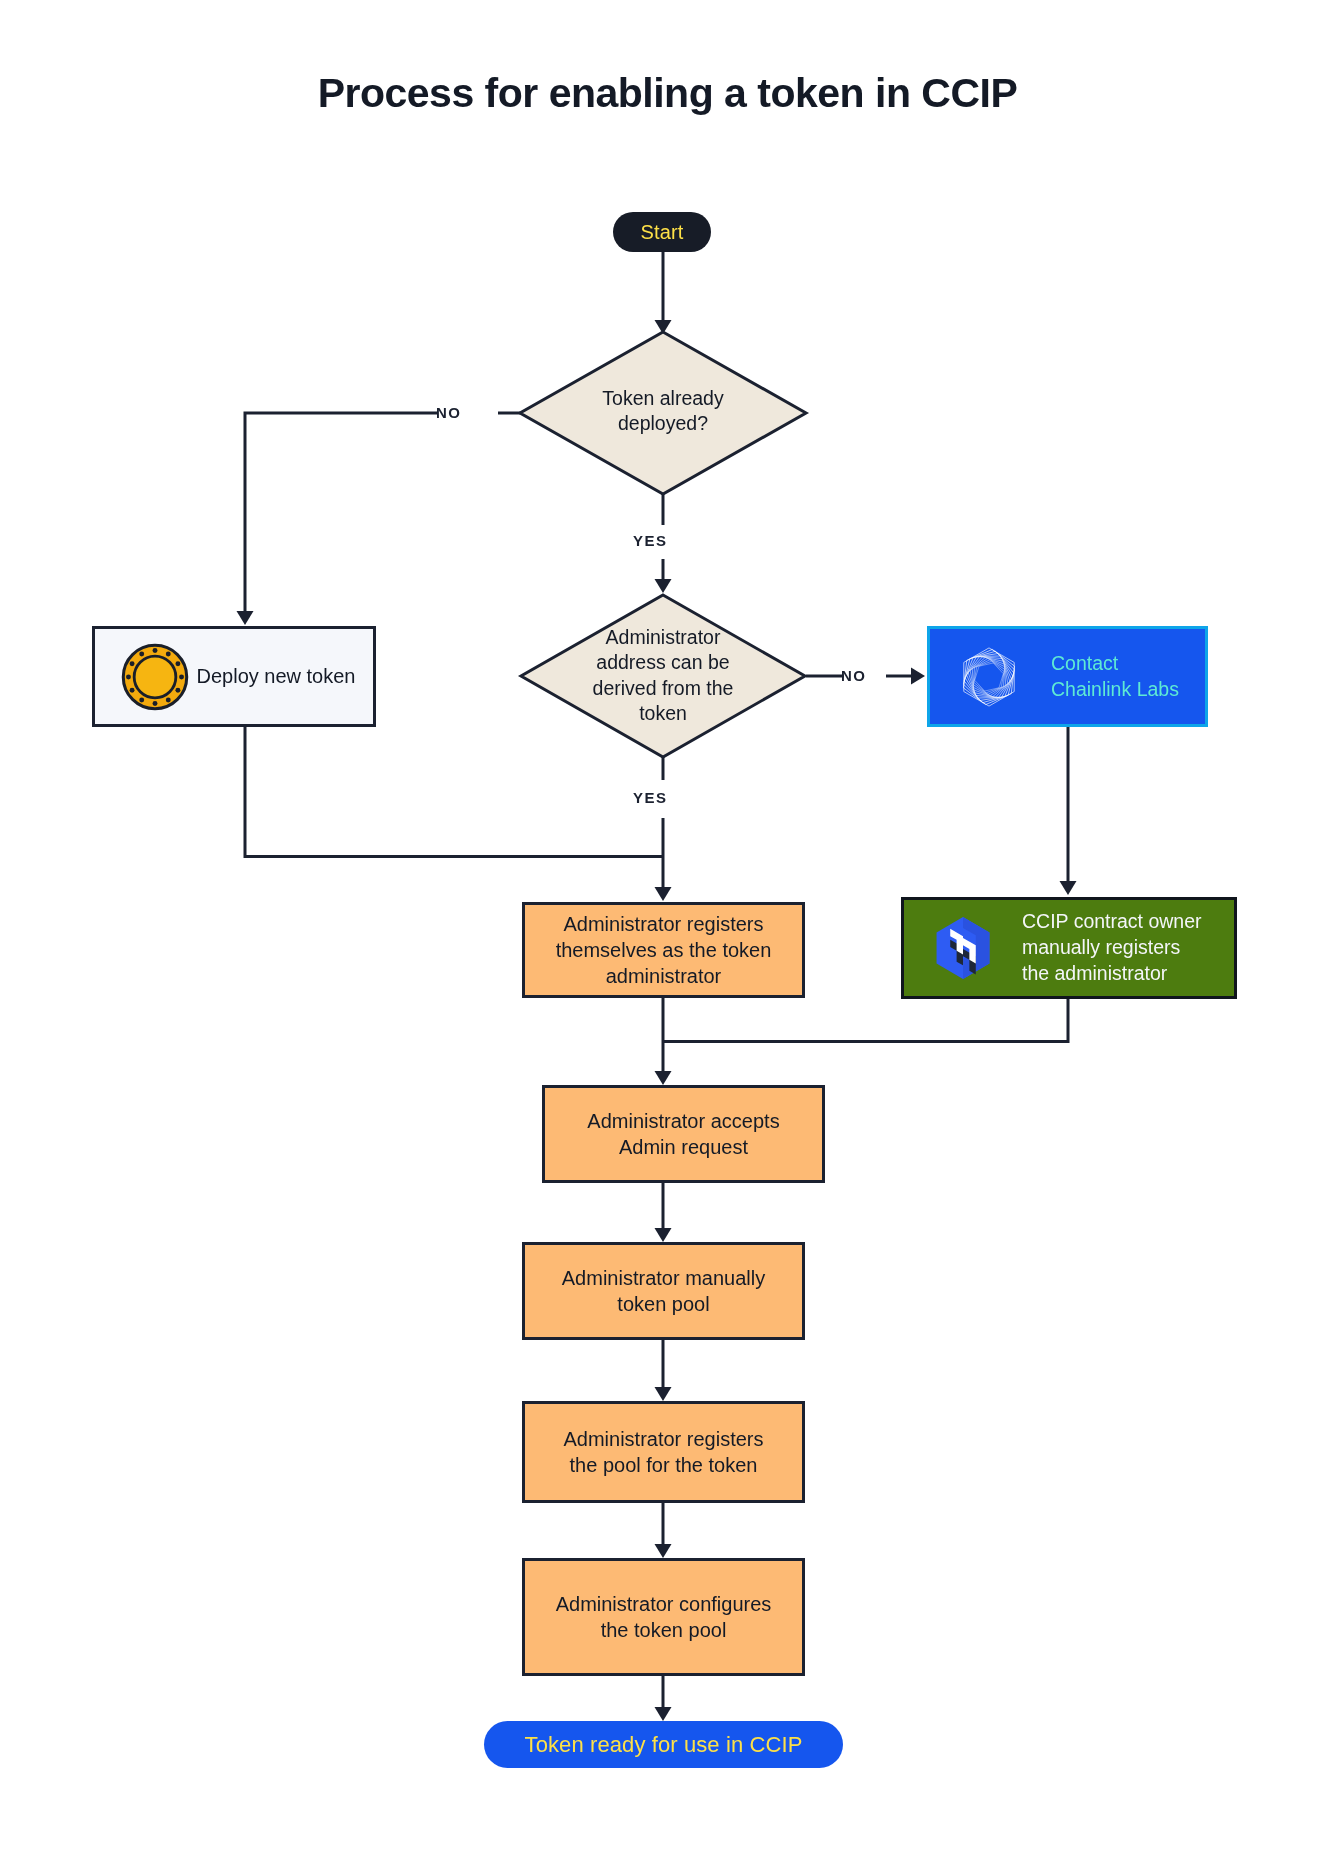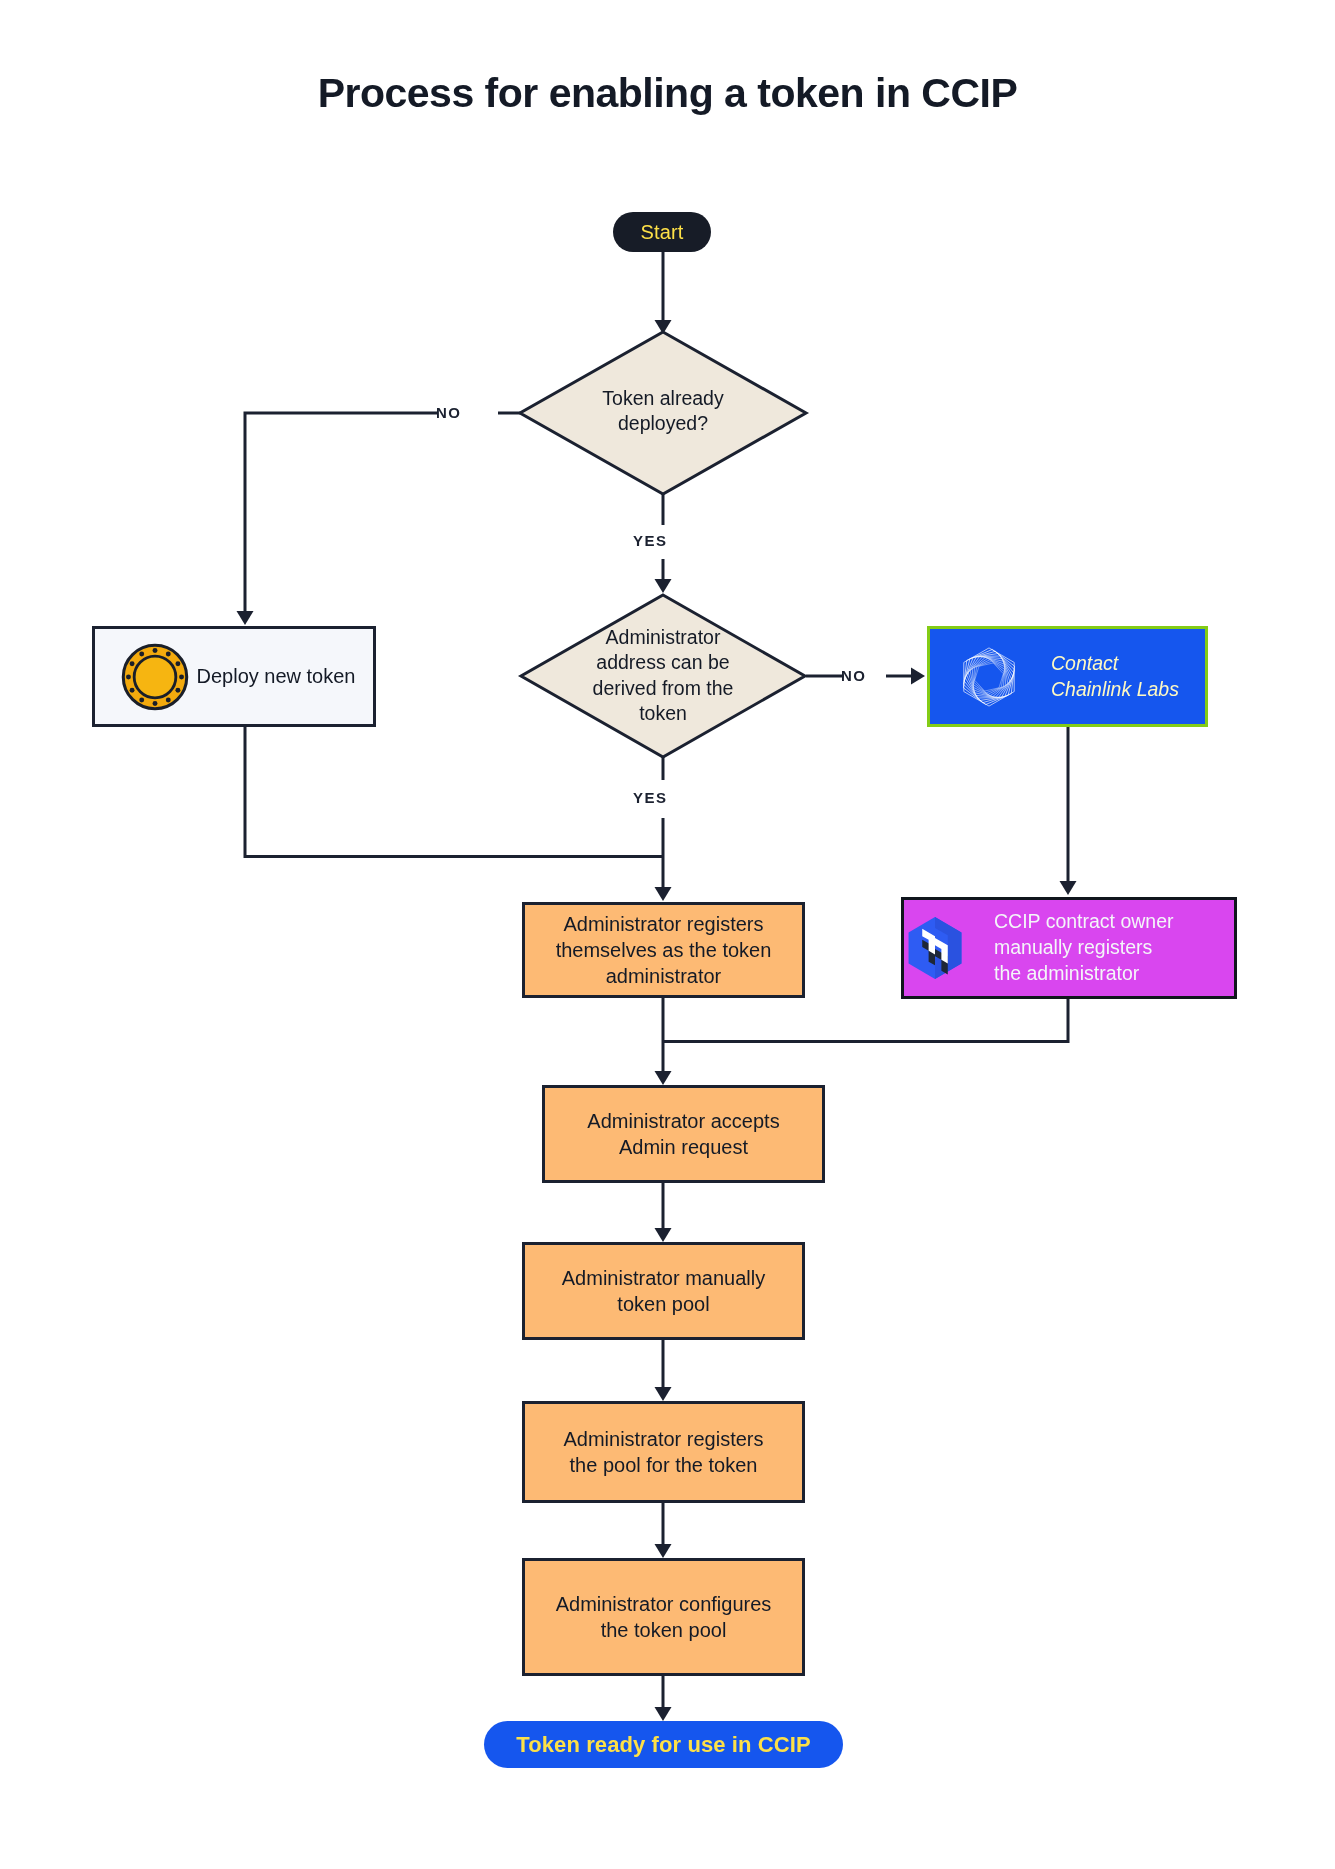--- a/index.html
+++ b/index.html
@@ -18,27 +18,27 @@
   .node{position:absolute;box-sizing:border-box;display:flex;align-items:center;justify-content:center;}
   .process{
     background:#fdba74;border:3px solid #1B2130;
     font-size:20px;line-height:1.3;text-align:center;color:#141A26;
   }
   .pre{white-space:pre-line;}
   .pill{
     border-radius:24px;color:#fde047;
   }
   .pill.start{background:#171C27;font-size:20px;font-weight:500;letter-spacing:0.2px;}
-  .pill.end{background:#1556EE;font-size:22px;font-weight:700;letter-spacing:0.1px;}
+  .pill.end{background:#1556EE;font-size:22px;font-weight:400;letter-spacing:0.1px;}
   .iconbox{justify-content:flex-start;text-align:left;}
   .deploy-box{background:#F5F7FB;border:3px solid #1B2130;padding-left:24px;}
   .deploy-box .lbl{flex:1;text-align:center;font-size:20px;padding-right:12px;}
-  .blue-box{background:#1556EE;border:3px solid #84cc16;color:#fef9c3;padding-left:27px;font-style:italic;}
+  .blue-box{background:#1556EE;border:3px solid #0ea5e9;color:#5eead4;padding-left:27px;}
   .blue-box .lbl{margin-left:30px;font-size:19.5px;line-height:1.3;}
-  .dark-box{background:#d946ef;border:3px solid #10151D;color:#F4F6F9;}
+  .dark-box{background:#4d7c0f;border:3px solid #10151D;color:#F4F6F9;padding-left:28px;}
   .dark-box .lbl{margin-left:28px;font-size:19.5px;line-height:1.32;}
   .dlabel{
     position:absolute;text-align:center;font-size:19.5px;line-height:1.3;color:#141A26;
   }
   .branch{
     position:absolute;font-size:15px;font-weight:700;
     letter-spacing:1.5px;color:#1B2130;
   }
   .icon{flex:0 0 auto;display:block;}
 </style>

